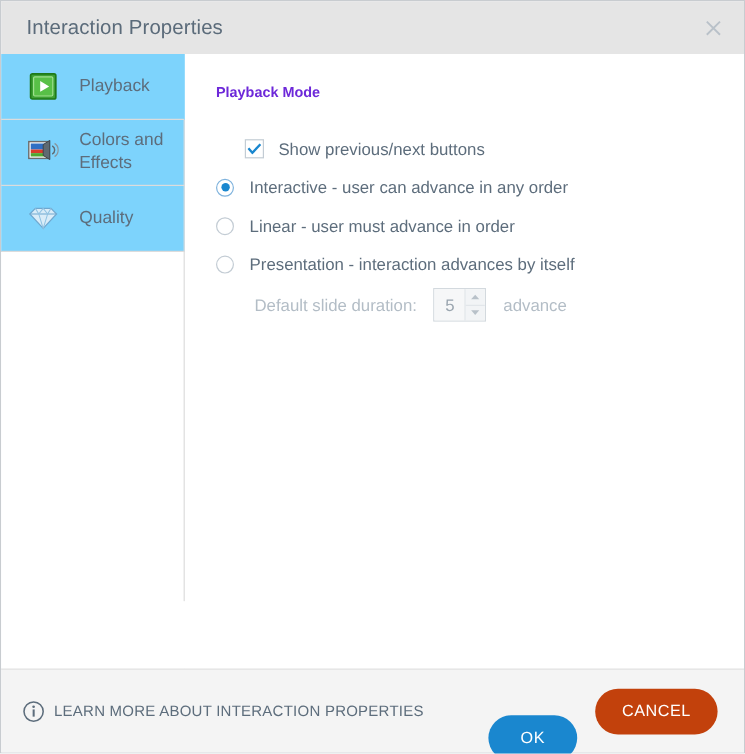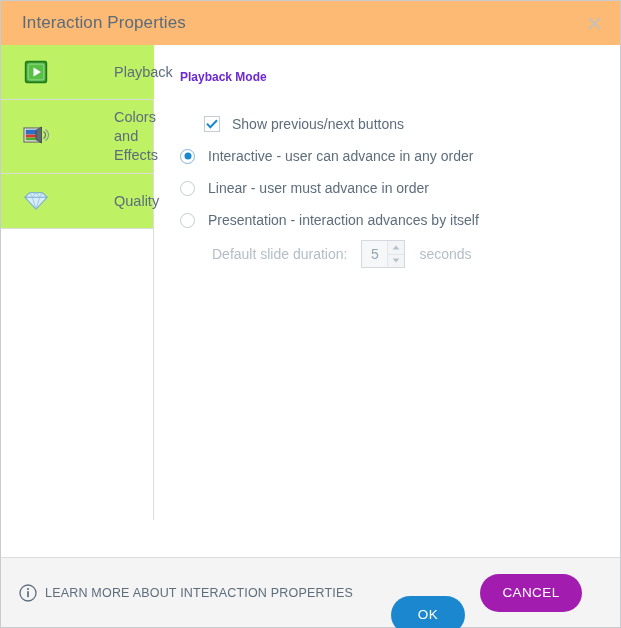--- a/index.html
+++ b/index.html
@@ -19,21 +19,21 @@
     height: 628px;
     background: #ffffff;
     box-sizing: border-box;
     border: 1px solid #c8ccd0;
     display: flex;
     flex-direction: column;
   }
   
   .titlebar {
     height: 44px;
-    background: #fdba74;
+    background: #e5e5e5;
     display: flex;
     align-items: center;
     flex: 0 0 44px;
     position: relative;
   }
   .titlebar-title {
     margin-left: 21px;
     font-size: 17px;
     color: #5b6b7a;
     letter-spacing: 0.1px;
@@ -69,22 +69,21 @@
   }
   .tab {
     display: flex;
     align-items: center;
     box-sizing: border-box;
     min-height: 55px;
     padding: 8px 6px 8px 22px;
     cursor: pointer;
     border-right: 1px solid #dcdcdc;
     border-bottom: 1px solid #dcdcdc;
-    background: #bef264;
-    gap: 48px;
+    background: #7dd3fc;
   }
   .tab.selected {
     border-right: 1px solid transparent;
     border-bottom: 1px solid #dcdcdc;
   }
   .tab .tab-icon {
     width: 26px;
     height: 26px;
     flex: 0 0 26px;
     margin-right: 17px;
@@ -221,21 +220,21 @@
   }
 
   
   .footer {
     flex: 0 0 70px;
     height: 70px;
     background: #f4f4f4;
     border-top: 1px solid #dcdcdc;
     display: flex;
     align-items: center;
-    padding: 0 38px 0 18px;
+    padding: 0 22px 0 18px;
     box-sizing: border-box;
   }
   .learn-more {
     display: flex;
     align-items: center;
     cursor: pointer;
   }
   .learn-more .info-icon {
     margin-right: 8px;
     display: flex;
@@ -258,21 +257,21 @@
     font-family: "Liberation Sans", sans-serif;
   }
   .btn-ok {
     width: 74px;
     background: #1a87cf;
     margin-right: 15px;
     margin-top: 44px;
   }
   .btn-cancel {
     width: 102px;
-    background: #a21caf;
+    background: #c2410c;
   }
 </style>
 </head>
 <body>
 
 <div class="dialog">
 
   <div class="titlebar">
     <div class="titlebar-title">Interaction Properties</div>
     <div class="close-btn">
@@ -364,21 +363,21 @@
                 <polygon points="4,0.6 7.4,4.4 0.6,4.4" fill="#b8c1c9"></polygon>
               </svg>
             </span>
             <span class="spin-btn">
               <svg width="8" height="5" viewBox="0 0 8 5" aria-hidden="true">
                 <polygon points="4,4.4 0.6,0.6 7.4,0.6" fill="#b8c1c9"></polygon>
               </svg>
             </span>
           </span>
         </span>
-        <span class="seconds-label">seconds</span>
+        <span class="seconds-label">advance</span>
       </div>
     </div>
   </div>
 
   <div class="footer">
     <div class="learn-more">
       <span class="info-icon">
         <svg width="18" height="18" viewBox="0 0 18 18" aria-hidden="true">
           <circle cx="9" cy="9" r="8" fill="none" stroke="#5d6d7c" stroke-width="1.3"></circle>
           <circle cx="9" cy="5" r="1.1" fill="#5d6d7c"></circle>

